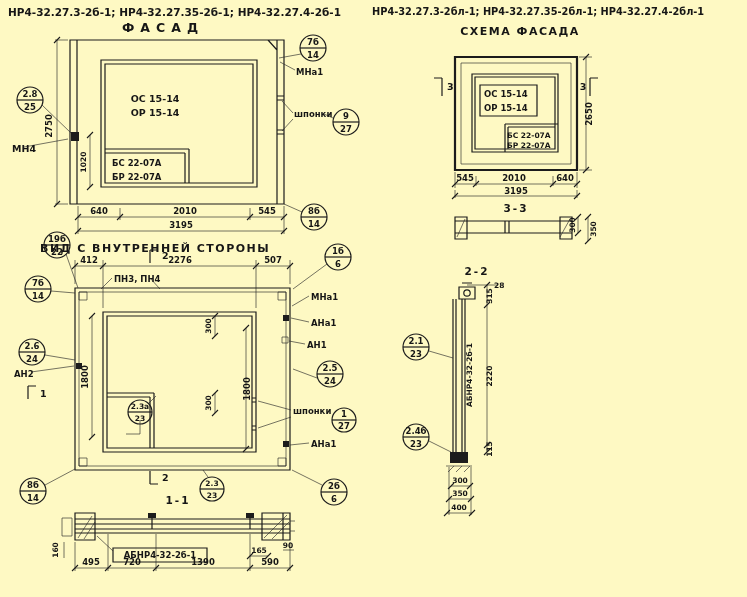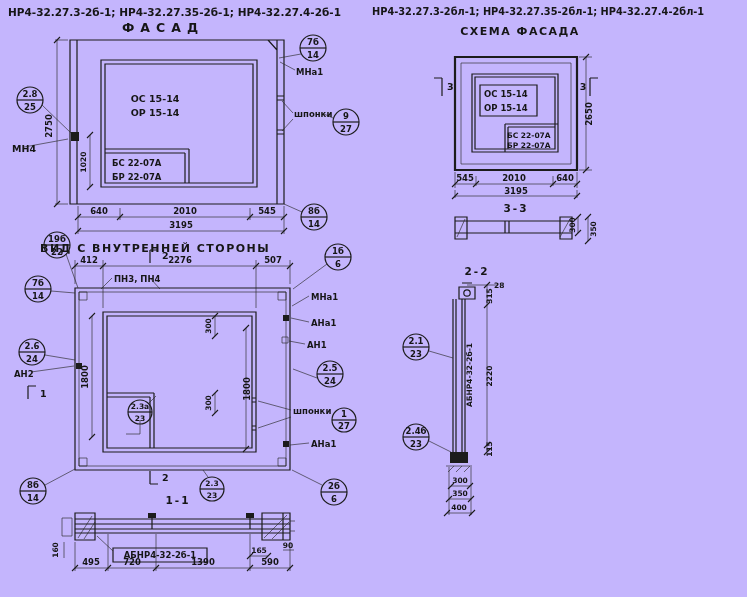--- a/index.html
+++ b/index.html
@@ -1,16 +1,16 @@
 <!DOCTYPE html>
 <html><head>
 <meta charset="utf-8">
 <style>
   html,body{margin:0;padding:0;background:#ffffff;}
-  .page{position:relative;width:747px;height:597px;background:#c4b5fd;overflow:hidden;}
+  .page{position:relative;width:747px;height:597px;background:#fef9c3;overflow:hidden;}
   svg{position:absolute;left:0;top:0;}
   text{fill:#161616;font-family:"DejaVu Sans",sans-serif;font-weight:bold;}
   .t7{font-size:7.5px;}
   .t8{font-size:8.5px;}
   .t9{font-size:9.5px;}
   .t10{font-size:10.5px;letter-spacing:2px;}
   .hdr{font-size:10.5px;}
   .hdr2{font-size:9.8px;}
   .title{font-size:12.5px;letter-spacing:6px;}
   .title2{font-size:11px;letter-spacing:1.5px;}

